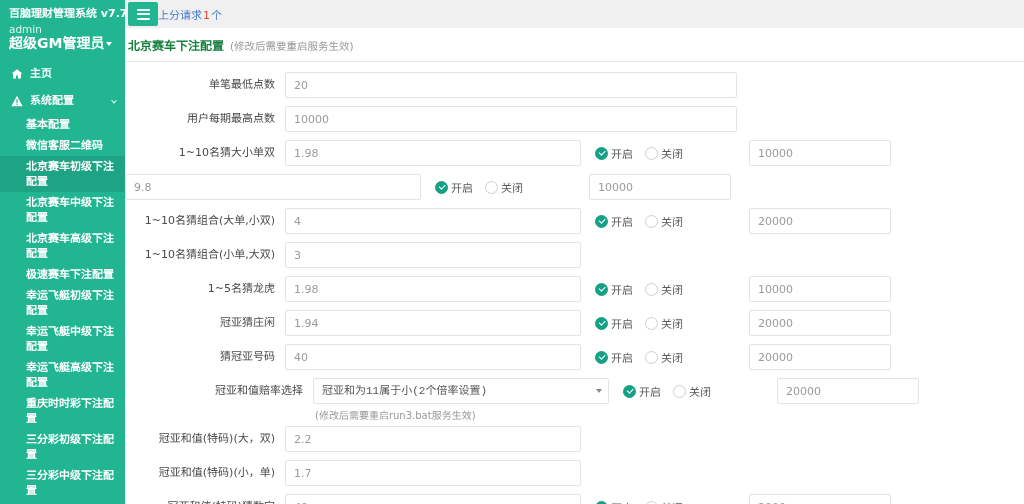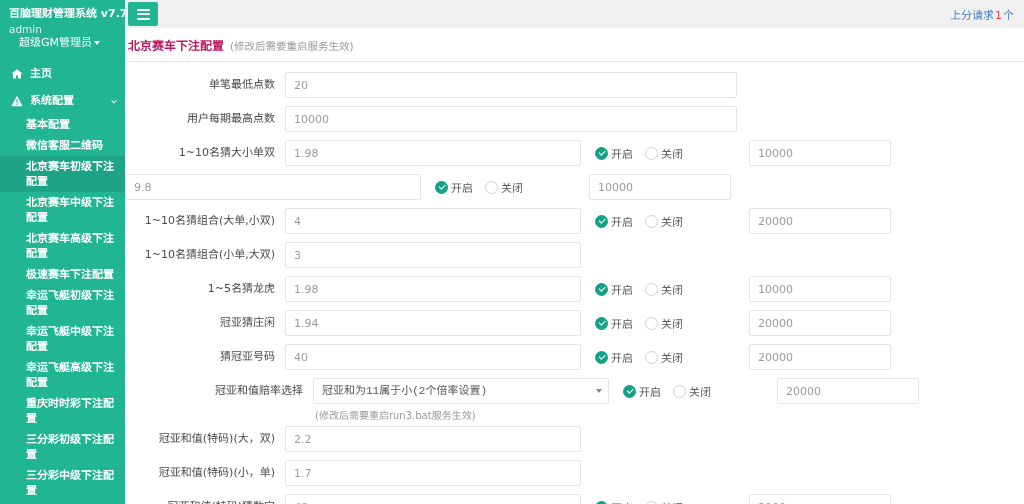--- a/index.html
+++ b/index.html
@@ -35,25 +35,24 @@
     white-space: nowrap;
   }
   .brand-user {
     color: #dff5ee;
     font-size: 10.5px;
     line-height: 14px;
     margin-top: 1px;
   }
   .brand-role {
     color: #ffffff;
-    font-size: 11px;
+    font-size: 14px;
     line-height: 14px;
-    font-weight: normal;
+    font-weight: bold;
     white-space: nowrap;
-    margin-left: 10px;
   }
   .caret-down {
     display: inline-block;
     width: 0; height: 0;
     border-left: 3px solid transparent;
     border-right: 3px solid transparent;
     border-top: 4px solid #ffffff;
     vertical-align: middle;
     margin-left: 2px;
   }
@@ -112,21 +111,21 @@
     overflow: hidden;
     position: relative;
   }
 
   .topbar {
     height: 28px;
     min-height: 28px;
     background: #f0f0f0;
     display: flex;
     align-items: center;
-    justify-content: space-between;
+    justify-content: flex-start;
     padding: 0 10px 0 3px;
   }
   .menu-toggle {
     width: 30px; height: 24px;
     background: #22b592;
     border: none;
     border-radius: 2px;
     display: flex;
     flex-direction: column;
     align-items: center;
@@ -150,21 +149,21 @@
 
   .page-head {
     background: #ffffff;
     border-bottom: 1px solid #e6e6e6;
     padding: 8px 0 8px 0;
     display: flex;
     align-items: baseline;
     gap: 6px;
     padding-left: 3px;
   }
-  .page-title { font-size: 12px; font-weight: bold; color: #be185d; }
+  .page-title { font-size: 12px; font-weight: bold; color: #15803d; }
   .page-note { font-size: 10.5px; color: #999; }
 
   .content {
     flex: 1;
     background: #ffffff;
     overflow: hidden;
     padding-top: 10px;
     position: relative;
   }
 

